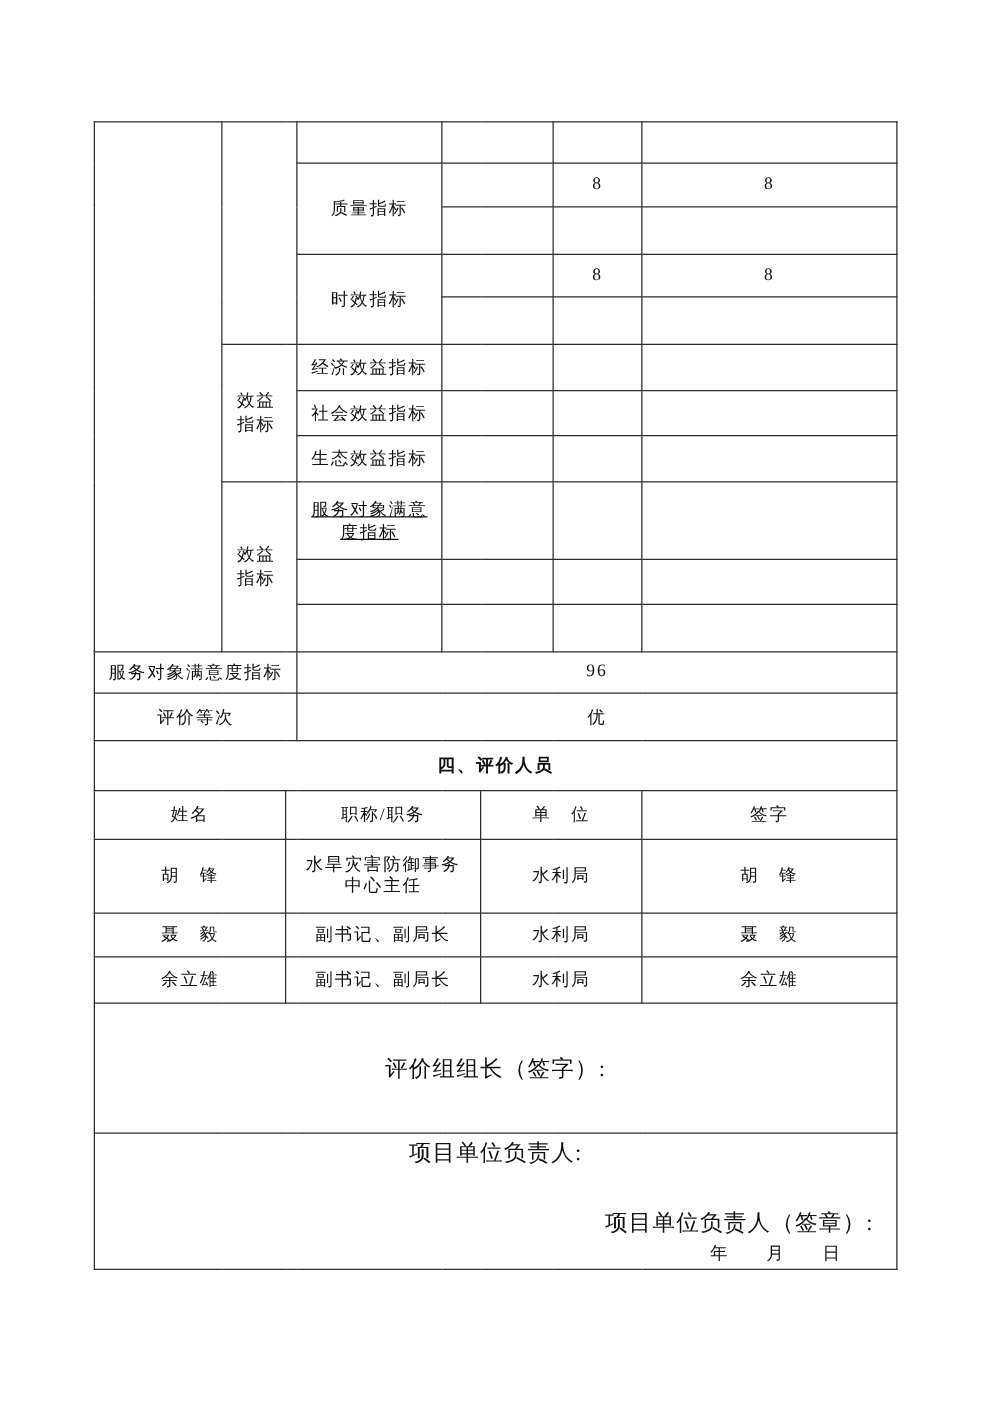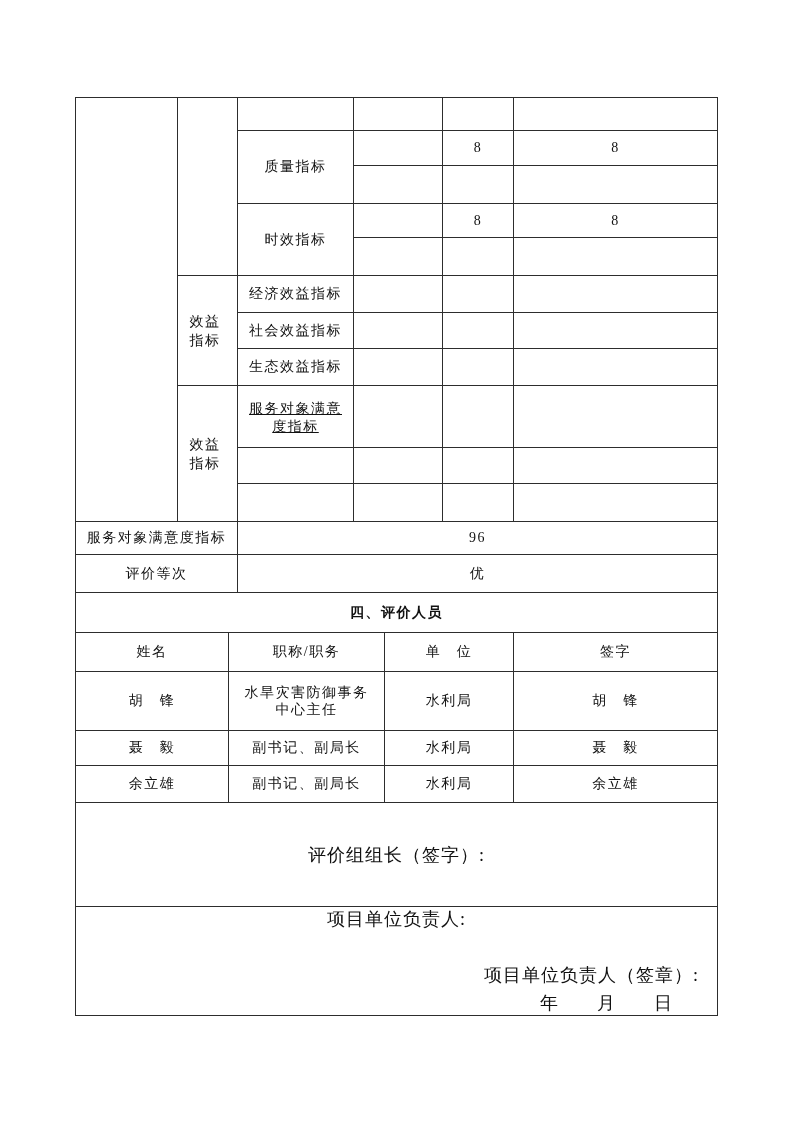--- a/index.html
+++ b/index.html
@@ -48,21 +48,21 @@
     text-align:left;vertical-align:top;
     padding:12px 10px;
   }
   .block-label{font-size:18px;letter-spacing:1px;}
   .sign-line{
     text-align:right;margin-top:32px;padding-right:14px;
     font-size:18px;letter-spacing:1px;
   }
   .date-line{
     text-align:right;margin-top:4px;padding-right:40px;
-    font-size:18px;letter-spacing:1px;white-space:pre;
+    font-size:14px;letter-spacing:1px;white-space:pre;
   }
 </style>
 </head>
 <body>
 
 <div class="page">
   <table class="form">
     <colgroup>
       <col style="width:102px">
         <col style="width:51px">

